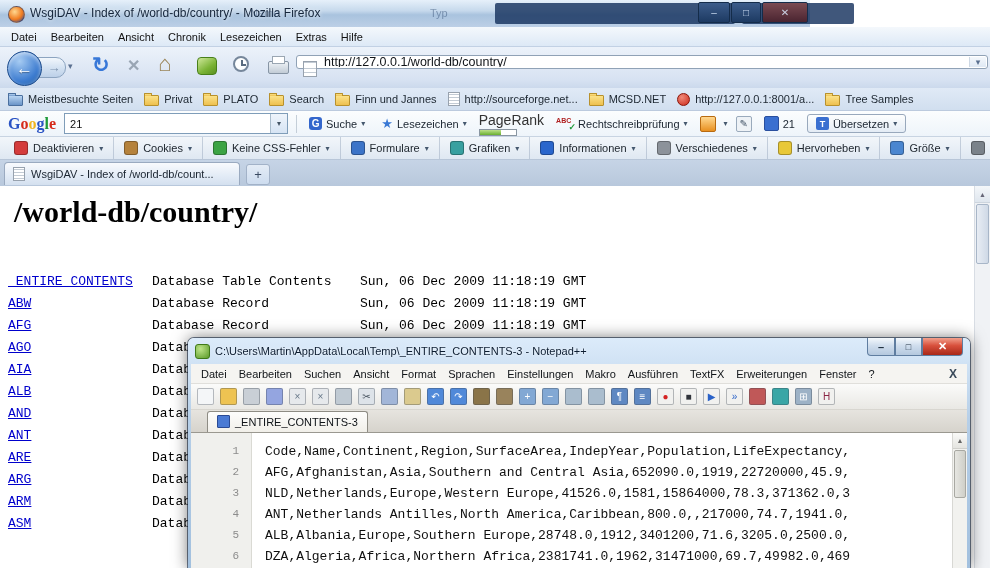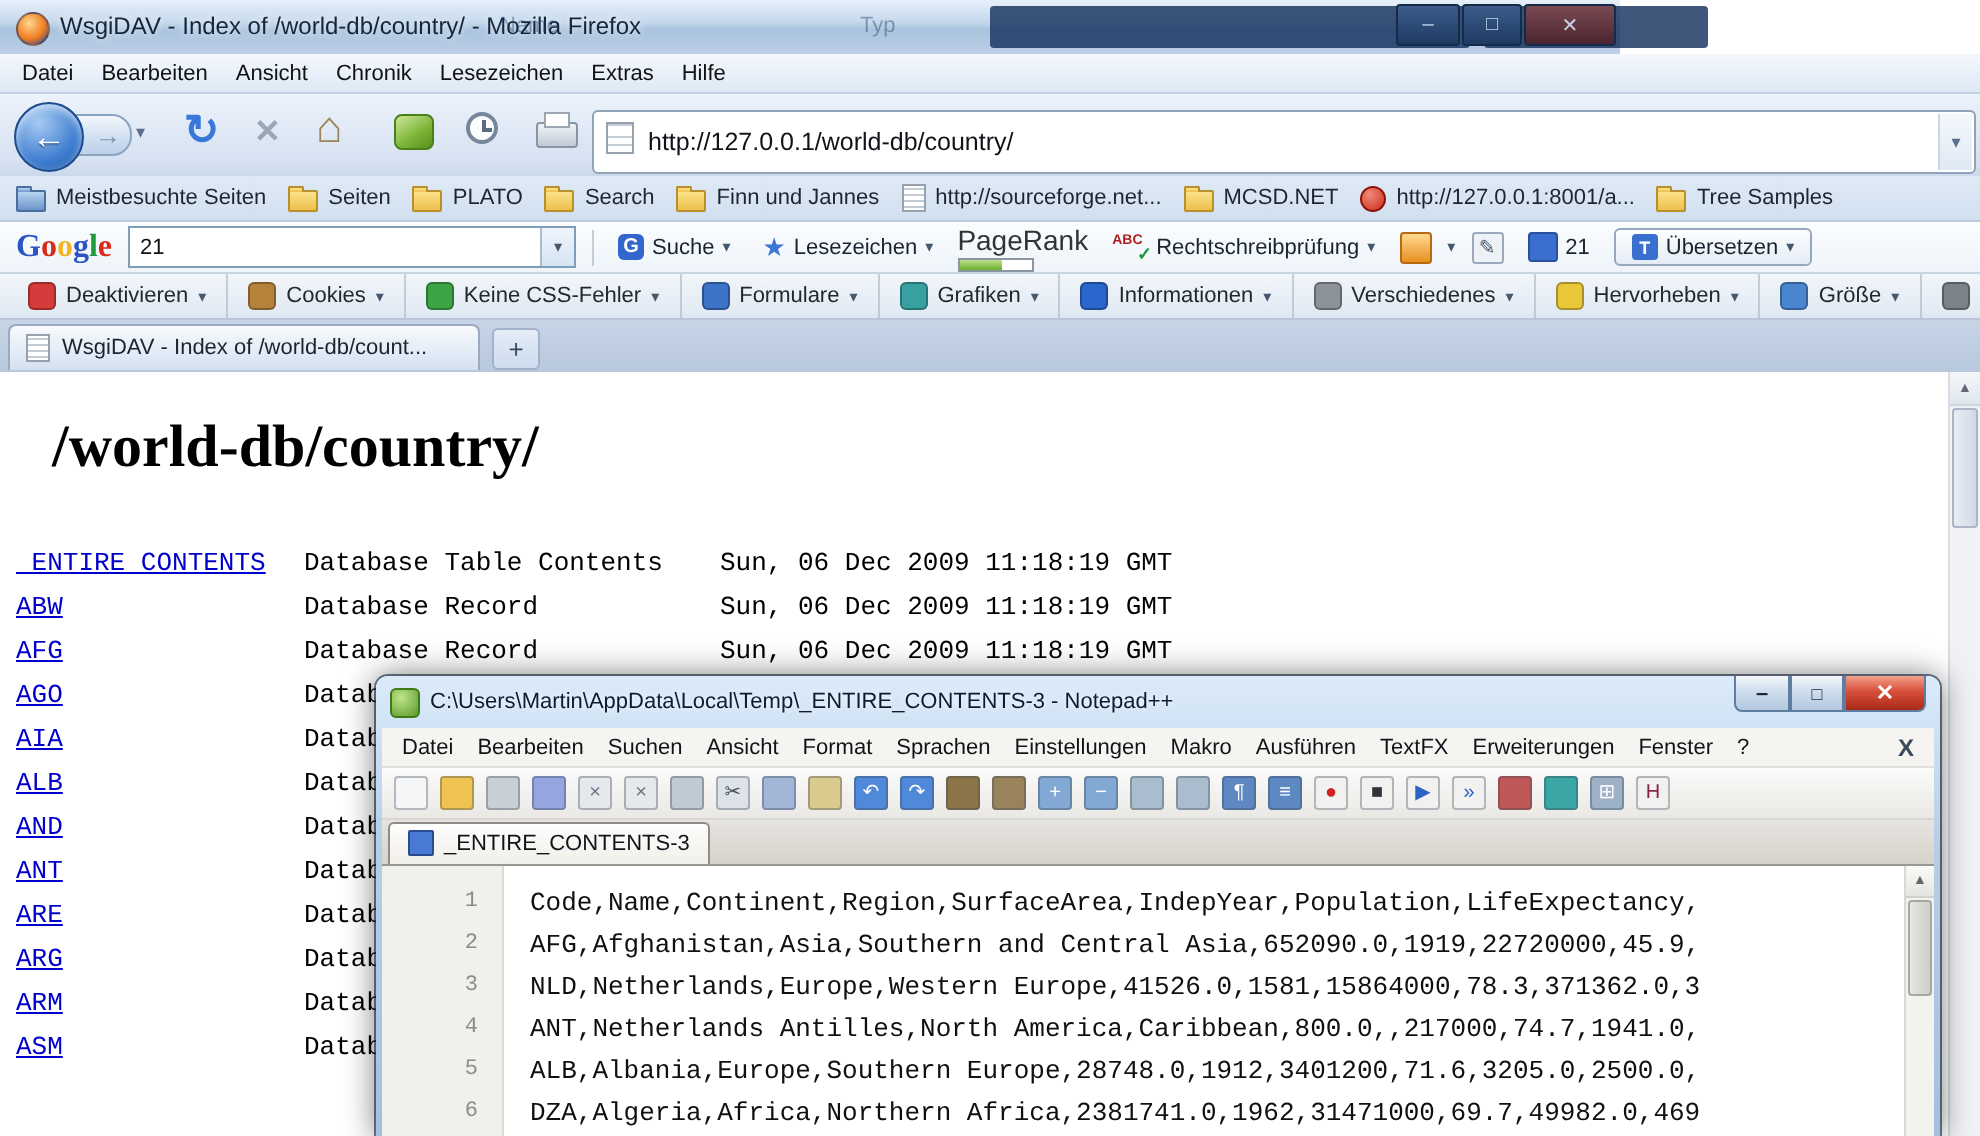--- a/index.html
+++ b/index.html
@@ -46,21 +46,21 @@
   .btn-stop{left:127px;top:9px;font-size:16px;font-weight:bold;color:#9aa6b4;}
   .btn-home{left:158px;top:4px;font-size:22px;color:#9a8458;}
   .btn-green{left:197px;top:10px;width:18px;height:16px;border-radius:4px;
     background:linear-gradient(145deg,#cfe89a,#7ab335 60%,#5a9020);border:1px solid #48801a;}
   .btn-clock{left:233px;top:9px;width:16px;height:16px;border-radius:50%;border:2px solid #76879b;background:#fdfefe;box-sizing:border-box;}
   .btn-clock::before{content:"";position:absolute;left:6px;top:2px;width:2px;height:5px;background:#5a6c80;}
   .btn-clock::after{content:"";position:absolute;left:6px;top:6px;width:5px;height:2px;background:#5a6c80;}
   .btn-print{left:268px;top:14px;width:19px;height:11px;border-radius:2px;
     background:linear-gradient(#eef2f6,#c2ccd6);border:1px solid #8795a5;}
   .btn-print::before{content:"";position:absolute;left:3px;top:-6px;width:11px;height:6px;background:#fff;border:1px solid #9aa6b2;}
-  .urlbar{left:296px;top:8px;width:692px;height:32px;background:#fff;border:1px solid #90a2b6;border-radius:3px;box-sizing:border-box;}
+  .urlbar{left:296px;top:8px;width:692px;height:14px;background:#fff;border:1px solid #90a2b6;border-radius:3px;box-sizing:border-box;}
   .url-fav{left:6px;top:5px;width:12px;height:14px;background:#fff;border:1px solid #98a2ae;
     background-image:repeating-linear-gradient(#fff 0 3px,#c3cbd4 3px 4px);background-position:0 3px;}
   .url-input{position:absolute;left:25px;right:20px;top:1px;bottom:1px;border:none;outline:none;
     font-family:"Liberation Sans",sans-serif;font-size:12.5px;color:#101418;background:transparent;}
   .url-dd{right:1px;top:1px;bottom:1px;width:16px;border-left:1px solid #cdd8e4;
     background:linear-gradient(#f4f8fc,#dfe9f4);display:flex;align-items:center;justify-content:center;
     color:#5a7090;font-size:9px;}
 
   
   .ff-bookmarks{left:0;top:88px;width:990px;height:23px;display:flex;align-items:center;gap:11px;
@@ -127,21 +127,21 @@
   .ff-tab{left:4px;top:2px;width:236px;height:23px;border:1px solid #9aaac0;border-bottom:none;
     border-radius:4px 4px 0 0;background:linear-gradient(#f8fafd,#e2ebf6 60%,#d4e0ef);
     display:flex;align-items:center;gap:6px;padding:0 8px;box-sizing:border-box;}
   .ff-tab-label{font-size:11px;color:#1a2430;white-space:nowrap;overflow:hidden;}
   .ff-newtab{left:246px;top:4px;width:22px;height:19px;border:1px solid #a2b2c8;border-radius:3px;
     background:linear-gradient(#e4ecf6,#cddcef);display:flex;align-items:center;justify-content:center;
     font-size:13px;color:#3a4a62;}
 
   
   .ff-content{left:0;top:186px;width:990px;height:382px;background:#fff;overflow:hidden;}
-  .dir-heading{position:absolute;left:10px;top:5px;margin:16px;font-family:"Liberation Serif",serif;
+  .dir-heading{position:absolute;left:10px;top:5px;margin:4px;font-family:"Liberation Serif",serif;
     font-size:30px;font-weight:bold;color:#000;}
   .dir-list{position:absolute;left:8px;top:85px;right:20px;font-family:"Liberation Mono",monospace;
     font-size:13px;line-height:22px;white-space:nowrap;}
   .up-link{color:#0000cc;text-decoration:underline;cursor:pointer;}
   .dir-row{display:flex;}
   .dir-name{display:inline-block;width:144px;color:#0000cc;text-decoration:underline;white-space:pre;cursor:pointer;flex:none;}
   .dir-type{display:inline-block;width:208px;color:#000;flex:none;}
   .dir-date{color:#000;}
 
   
@@ -166,21 +166,21 @@
   .npp-close{width:41px;border-radius:0 0 4px 0;background:linear-gradient(#f2a08c,#d8503c 45%,#a82818);color:#fff;font-size:11px;font-weight:bold;}
   .npp-client{position:absolute;left:3px;right:3px;top:26px;bottom:0;background:#ececeb;display:flex;flex-direction:column;overflow:hidden;}
   .npp-menubar{height:19px;display:flex;align-items:center;background:#f5f4f1;border-bottom:1px solid #e0dfdb;padding-left:4px;flex:none;}
   .npp-menubar .mi{padding:0 6px;font-size:11px;color:#101418;white-space:nowrap;}
   .npp-menu-x{margin-left:auto;padding-right:10px;font-size:12px;font-weight:bold;color:#3a4a5a;}
   .npp-toolbar{height:25px;display:flex;align-items:center;gap:6px;padding-left:6px;flex:none;
     background:linear-gradient(#fbfbfa,#e9e8e4);border-bottom:1px solid #d8d6d0;overflow:hidden;}
   .npp-tool{width:15px;height:15px;border-radius:2px;border:1px solid rgba(60,70,80,.35);flex:none;
     display:flex;align-items:center;justify-content:center;font-size:10px;line-height:1;}
   .npp-tabbar{height:22px;background:linear-gradient(#e6e4df,#d6d3cc);border-bottom:1px solid #9a9890;
-    display:flex;align-items:center;padding-left:3px;flex:none;}
+    display:flex;align-items:center;padding-left:16px;flex:none;}
   .npp-tab{display:inline-flex;align-items:center;gap:5px;height:20px;padding:0 9px;
     background:linear-gradient(#fdfdfc,#f1efe9);border:1px solid #8e8c84;border-bottom:none;border-radius:3px 3px 0 0;}
   .npp-tab-ico{width:11px;height:11px;background:#4a7ad4;border:1px solid #2a4a94;border-radius:1px;}
   .npp-tab-label{font-size:11px;color:#101418;white-space:nowrap;}
   .npp-editor{flex:1;position:relative;background:#fff;overflow:hidden;}
   .ed-gutter-bg{position:absolute;left:0;top:0;bottom:0;width:60px;background:#f0f0ed;border-right:1px solid #dadad4;}
   .ed-lines{position:absolute;left:0;right:15px;top:0;bottom:0;padding-top:8px;
     font-family:"Liberation Mono",monospace;font-size:13px;line-height:21px;overflow:hidden;}
   .ed-line{display:flex;}
   .ed-num{width:60px;flex:none;text-align:right;padding-right:12px;box-sizing:border-box;
@@ -240,21 +240,21 @@
 
 <div class="abs ff-bookmarks">
 
     <span class="bm-item">
       <span class="icon-folder-blue"></span>
       <span>Meistbesuchte Seiten</span>
     </span>
 
     <span class="bm-item">
       <span class="icon-folder"></span>
-      <span>Seiten</span>
+      <span>Privat</span>
     </span>
 
     <span class="bm-item">
       <span class="icon-folder"></span>
       <span>PLATO</span>
     </span>
 
     <span class="bm-item">
       <span class="icon-folder"></span>
       <span>Search</span>

